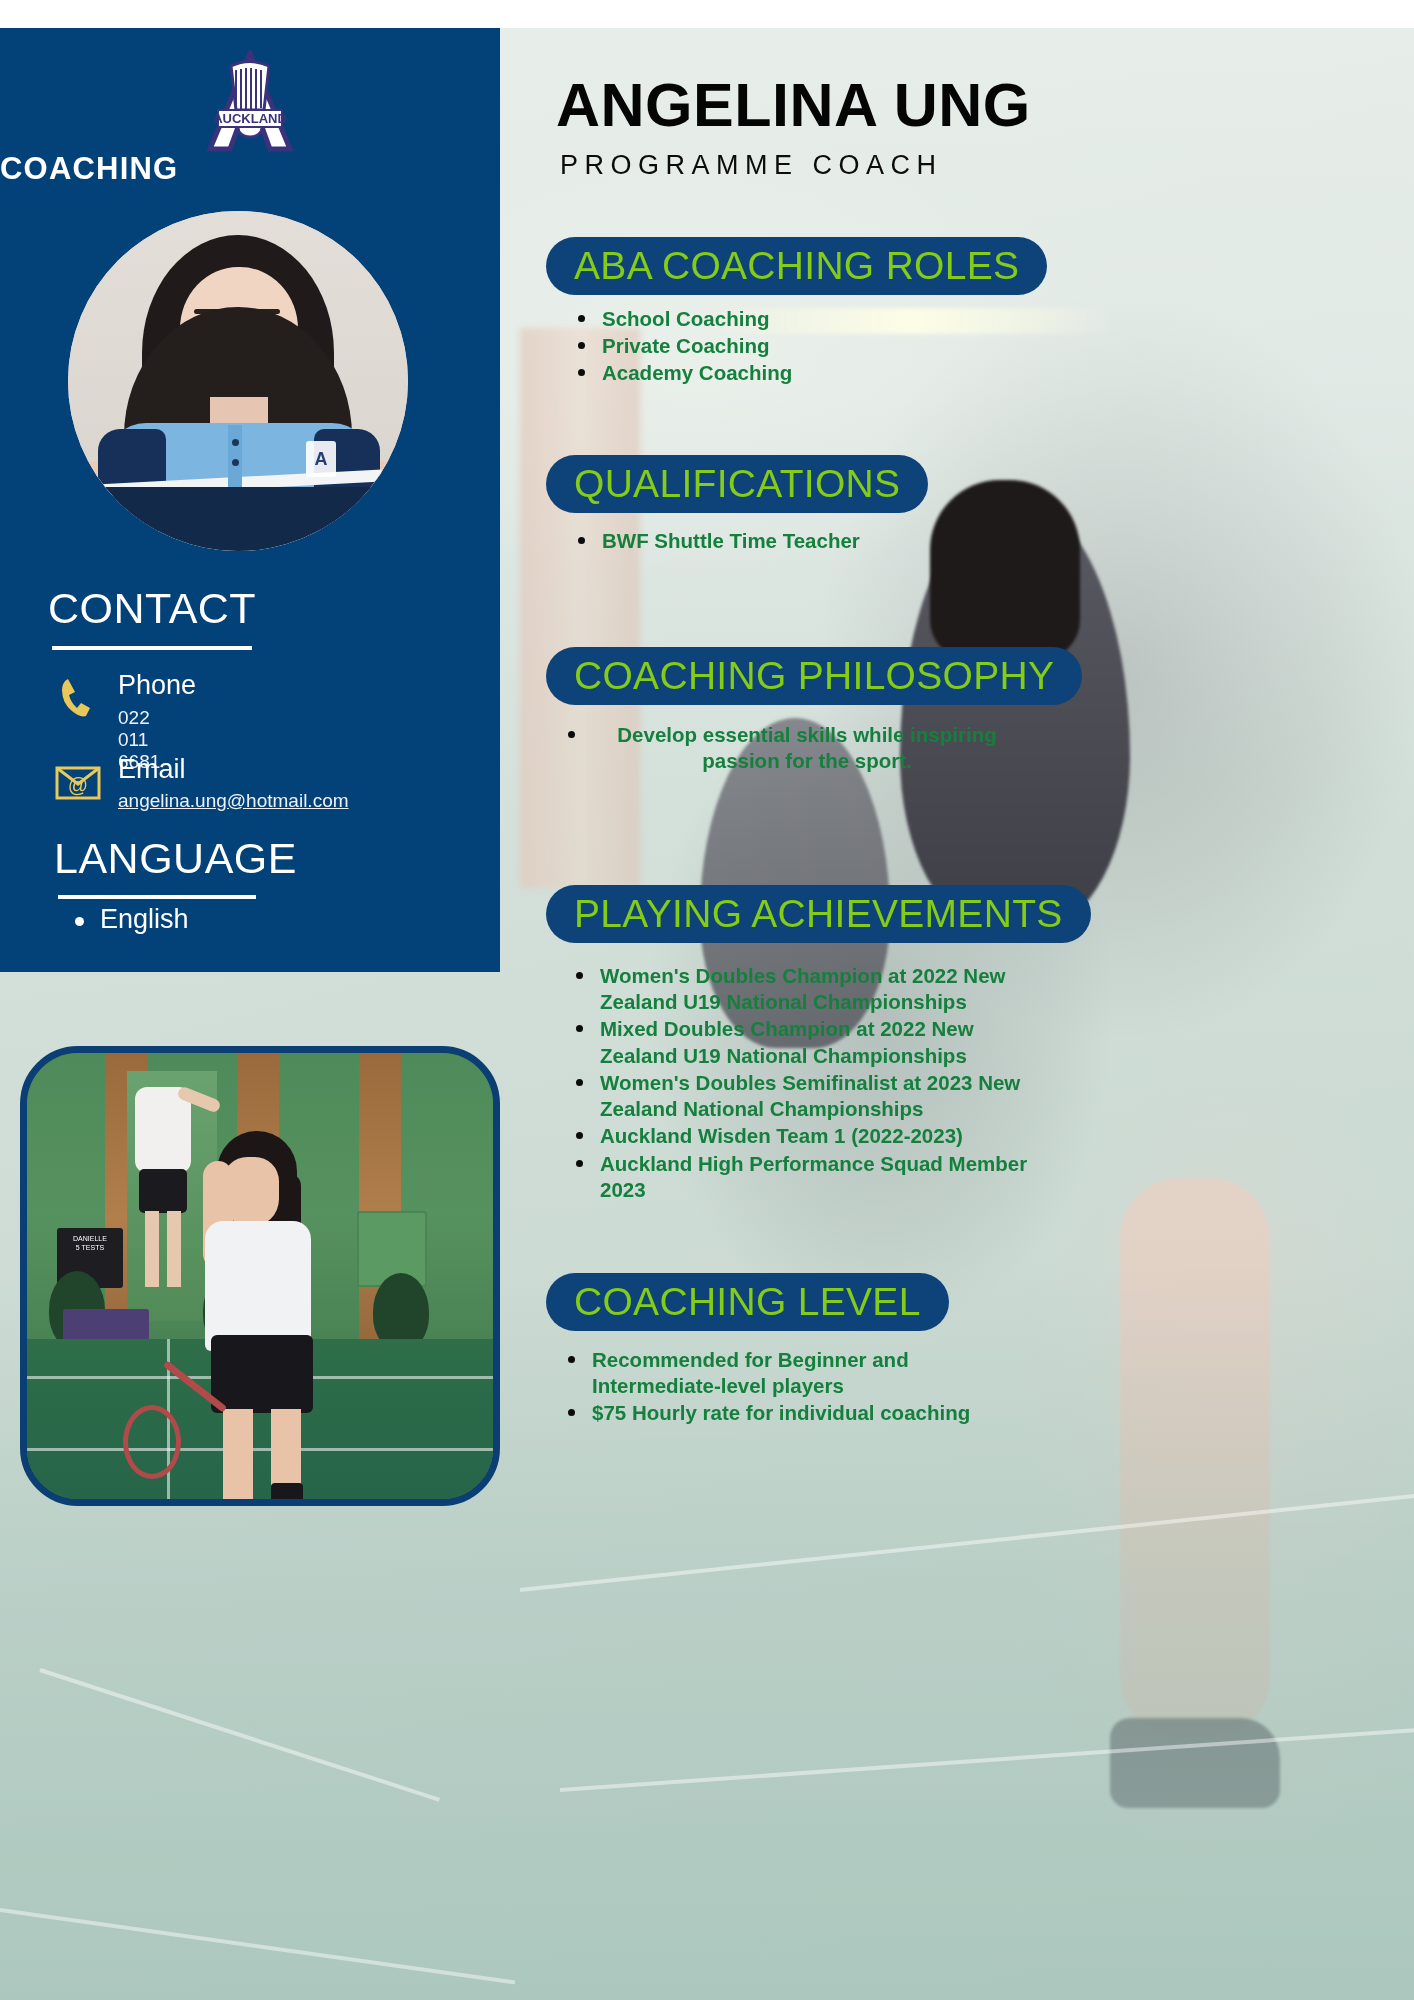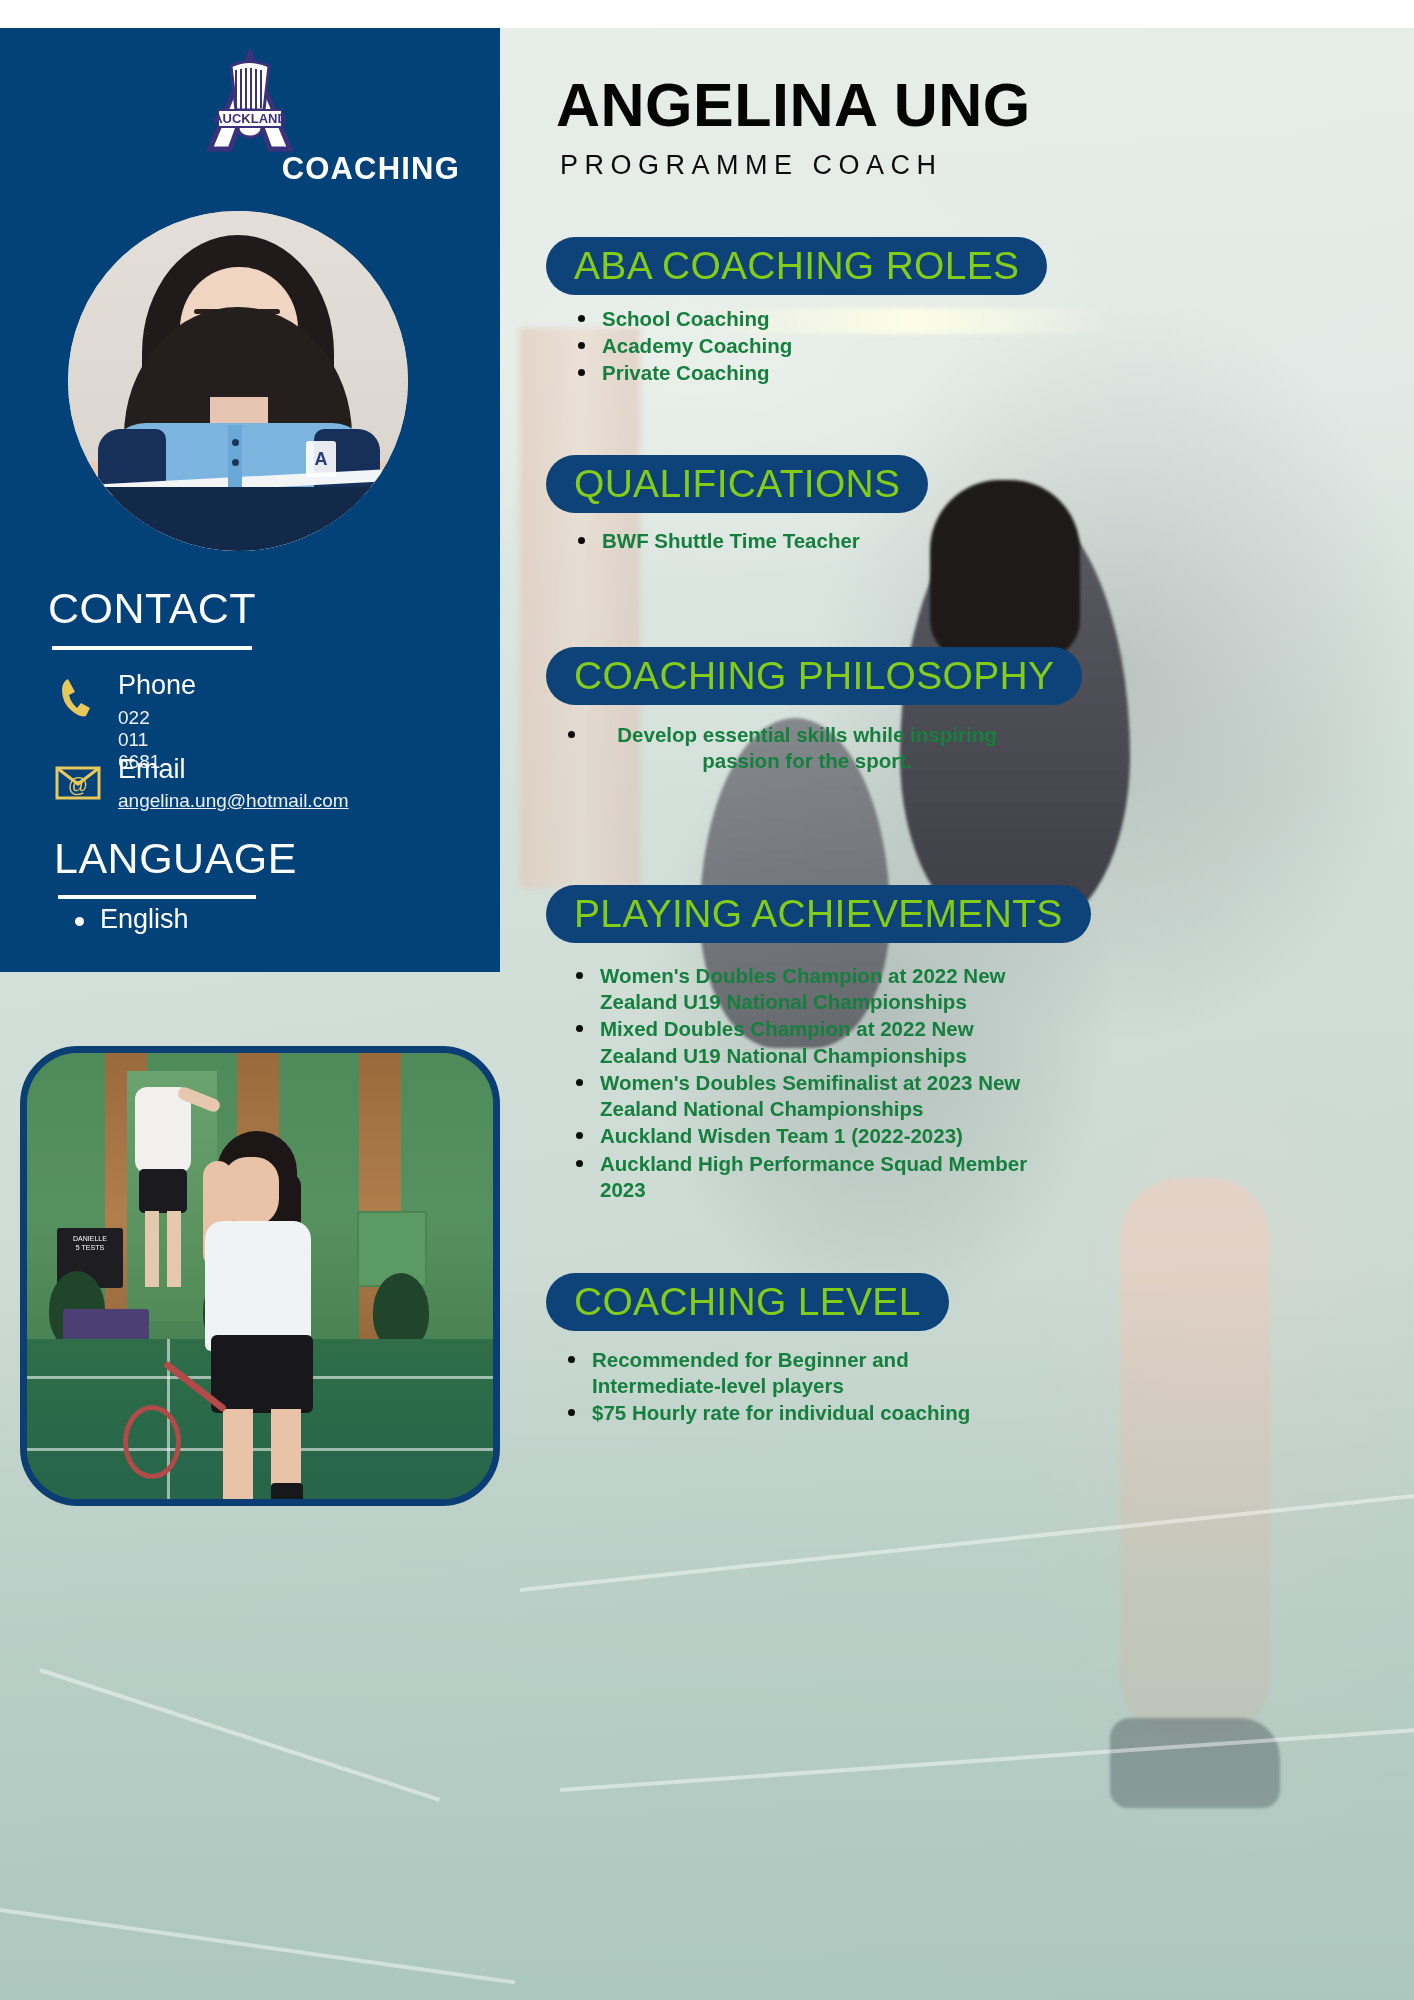--- a/index.html
+++ b/index.html
@@ -53,21 +53,21 @@
   
   .sidebar {
     position:absolute; left:0; top:0; width:500px; height:944px;
     background:#034179; z-index:5;
   }
 
   
   .logo-wrap { position:absolute; left:0; top:22px; width:500px; text-align:center; }
   .logo-mark { display:inline-block; width:104px; height:104px; position:relative; }
   .coaching-word {
-    position:absolute; left:0; top:123px; width:460px; text-align:right;
+    position:absolute; left:0; top:123px; width:460px; text-align:left;
     color:#ffffff; font-weight:bold; font-size:31px; letter-spacing:1.2px;
     font-family:"Liberation Sans", sans-serif;
   }
 
   
   .avatar {
     position:absolute; left:68px; top:183px; width:340px; height:340px;
     border-radius:50%; overflow:hidden; background:#dcd8d2;
   }
   .avatar-bg { position:absolute; inset:0;
@@ -332,22 +332,22 @@
   </div>
 
   <main class="right">
 
     <h1 class="name">ANGELINA UNG</h1>
     <div class="role">PROGRAMME COACH</div>
 
     <div class="pill" style="left:46px;top:209px;height:58px;">ABA COACHING ROLES</div>
     <ul class="bullets" style="left:72px;top:278px;width:640px;">
       <li>School Coaching</li>
+      <li>Private Coaching</li>
       <li>Academy Coaching</li>
-      <li>Private Coaching</li>
     </ul>
 
     <div class="pill" style="left:46px;top:427px;height:58px;">QUALIFICATIONS</div>
     <ul class="bullets" style="left:72px;top:500px;width:640px;">
       <li>BWF Shuttle Time Teacher</li>
     </ul>
 
     <div class="pill" style="left:46px;top:619px;height:58px;">COACHING PHILOSOPHY</div>
     <ul class="bullets" style="left:62px;top:694px;width:460px;text-align:center;">
       <li>Develop essential skills while inspiring passion for the sport.</li>

